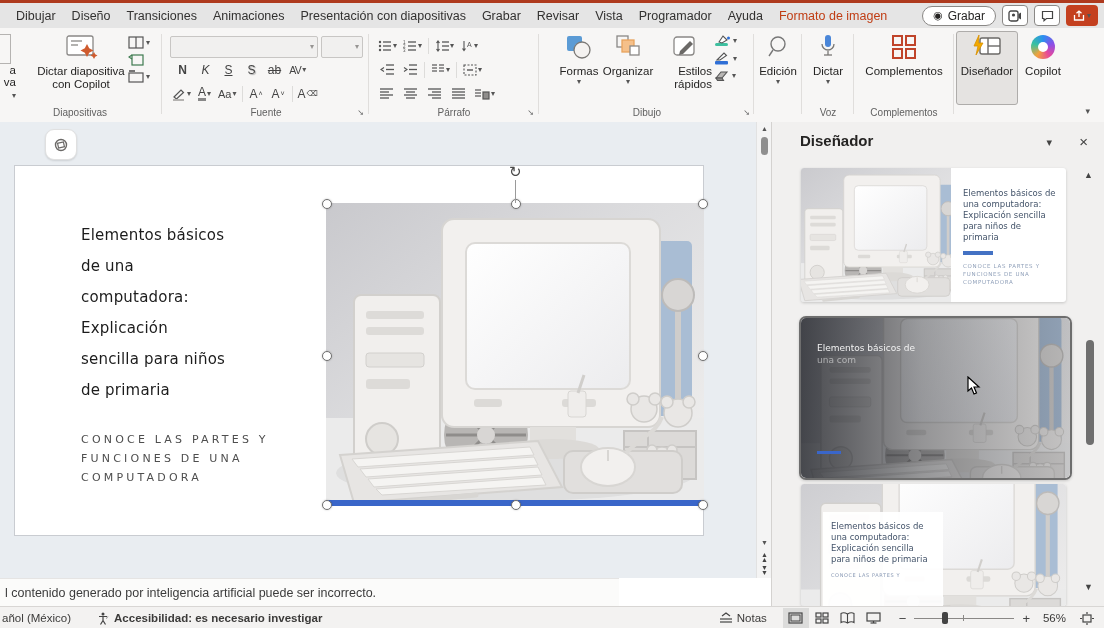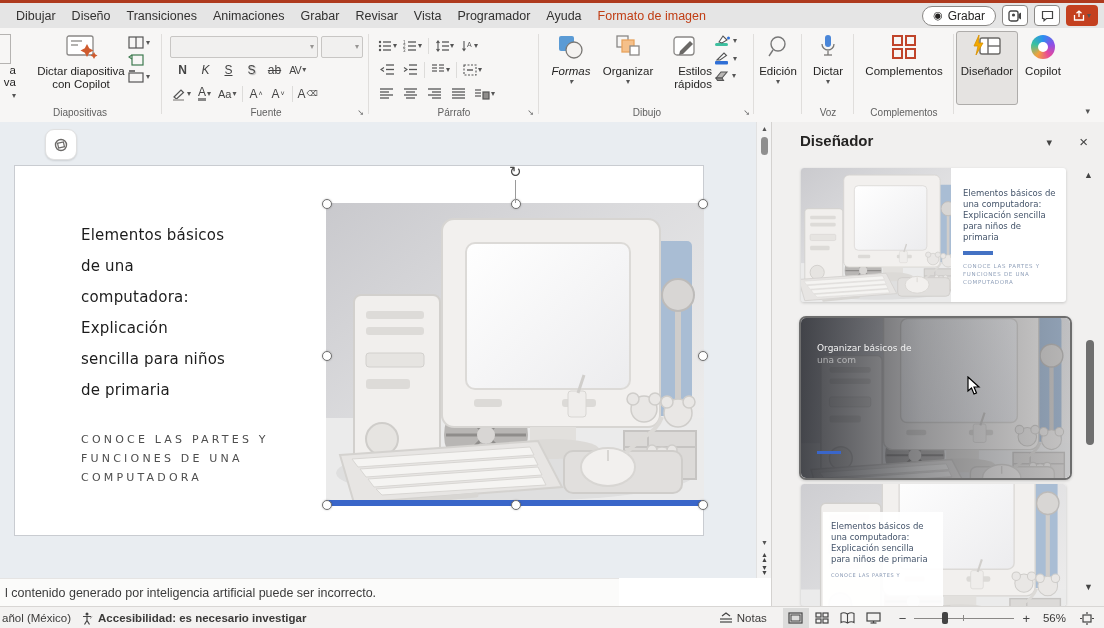--- a/index.html
+++ b/index.html
@@ -70,21 +70,21 @@
   .t2-dash{position:absolute;left:16px;top:133px;width:24px;height:3px;background:#3a66c9;}
   .t2-cursor{position:absolute;left:166px;top:58px;}
   .thumb3{top:362px;height:122px;}
   .thumb3 .t3-card{position:absolute;left:22px;top:28px;width:120px;height:94px;background:rgba(255,255,255,.95);padding:9px 8px 0;box-sizing:border-box;}
   .t3-caption{font-family:"DejaVu Sans",sans-serif;font-size:5px;letter-spacing:.6px;color:#8a9ab5;margin-top:7px;}
   .dz-scroll-up{position:absolute;right:11px;top:48px;font-size:9px;color:#444;}
   .dz-scroll-thumb{position:absolute;right:10px;top:218px;width:8px;height:105px;border-radius:4px;background:#6f6f6f;}
   .dz-scroll-down{position:absolute;right:11px;top:460px;font-size:9px;color:#444;}
   
   .statusbar{position:absolute;left:0;top:606px;width:1104px;height:22px;background:#f3f2f1;border-top:1px solid #d8d6d4;display:flex;align-items:center;font-size:11.5px;color:#3b3a39;}
-  .sb-left{display:flex;align-items:center;gap:10px;padding-left:2px;flex:1;}
+  .sb-left{display:flex;align-items:center;gap:26px;padding-left:2px;flex:1;}
   .sb-right{display:flex;align-items:center;gap:0;padding-right:4px;}
   .sb-item{display:flex;align-items:center;gap:4px;white-space:nowrap;}
   .view-btn{width:26px;height:20px;display:flex;align-items:center;justify-content:center;}
   .view-btn.active{background:#dcdcdb;}
   .zoom-track{position:relative;width:100px;height:20px;display:flex;align-items:center;margin:0 6px;}
   .zoom-line{width:100%;height:1px;background:#8a8886;}
   .zoom-mid{position:absolute;left:49px;top:7px;width:1px;height:6px;background:#8a8886;}
   .zoom-thumb{position:absolute;left:28px;top:4px;width:6px;height:12px;background:#444;border-radius:2px;}
   .pm{font-size:13px;color:#444;padding:0 2px;}
   .sb-zoom-val{width:34px;text-align:right;margin-right:8px;}
@@ -176,20 +176,21 @@
 <div class="app">
 
   <div class="top-strip"></div>
 
   <div class="menubar">
     <div class="menu-items">
       <span class="menu-item">Dibujar</span>
       <span class="menu-item">Diseño</span>
       <span class="menu-item">Transiciones</span>
       <span class="menu-item">Animaciones</span>
+      <span class="menu-item">Presentación con diapositivas</span>
       <span class="menu-item">Grabar</span>
       <span class="menu-item">Revisar</span>
       <span class="menu-item">Vista</span>
       <span class="menu-item">Programador</span>
       <span class="menu-item">Ayuda</span>
       <span class="menu-item active">Formato de imagen</span>
     </div>
     <div class="titlebar-controls">
       <button class="record-pill">
         <span class="rec-dot">◉</span>
@@ -461,21 +462,21 @@
             </svg>
             <span class="chev">▾</span>
           </span>
       </div>
       <div class="rgroup-label">Párrafo</div>
       <span class="launcher">↘</span>
     </div>
     <div class="gsep" style="left:538px;"></div>
 
     <div class="rgroup" style="left:542px;width:210px;">
-      <div class="bigbtn" style="left:4px;width:50px;font-style:italic;">
+      <div class="bigbtn" style="left:12px;width:50px;">
         <span class="bicon">
             <svg class="ic" width="26" height="24" viewBox="0 0 26 24">
               <rect x="1" y="1" width="15" height="15" rx="2" fill="#5b9bd5"></rect>
               <circle cx="16" cy="15" r="8" fill="#f4f2f0" stroke="#7a7875" stroke-width="1.3"></circle>
             </svg>
           </span>
         <span>Formas</span>
           <span class="chev">▾</span>
       </div>
       <div class="bigbtn" style="left:58px;width:56px;">
@@ -672,21 +673,21 @@
         <div class="t-caption">CONOCE LAS PARTES Y FUNCIONES DE UNA COMPUTADORA</div>
       </div>
     </div>
 
     <div class="thumb thumb2">
       <svg class="ic" width="265" height="156" viewBox="0 0 378 303" preserveAspectRatio="xMidYMid slice" style="width:100%;height:100%;">
           <use href="#pc-scene"></use>
         </svg>
       <div class="t2-overlay"></div>
       <div class="t2-text">
-        <div>Organizar básicos de</div>
+        <div>Elementos básicos de</div>
         <div class="dim">una com</div>
       </div>
       <div class="t2-dash"></div>
       <svg class="t2-cursor" width="14" height="20" viewBox="0 0 14 20">
           <polygon points="1,1 1,15 4.5,12 7,18 9.5,17 7,11 12,11" fill="#fff" stroke="#000" stroke-width="1.2"></polygon>
         </svg>
     </div>
 
     <div class="thumb thumb3">
       <svg class="ic" width="265" height="122" viewBox="0 0 378 303" preserveAspectRatio="xMidYMid slice" style="width:100%;height:100%;">

